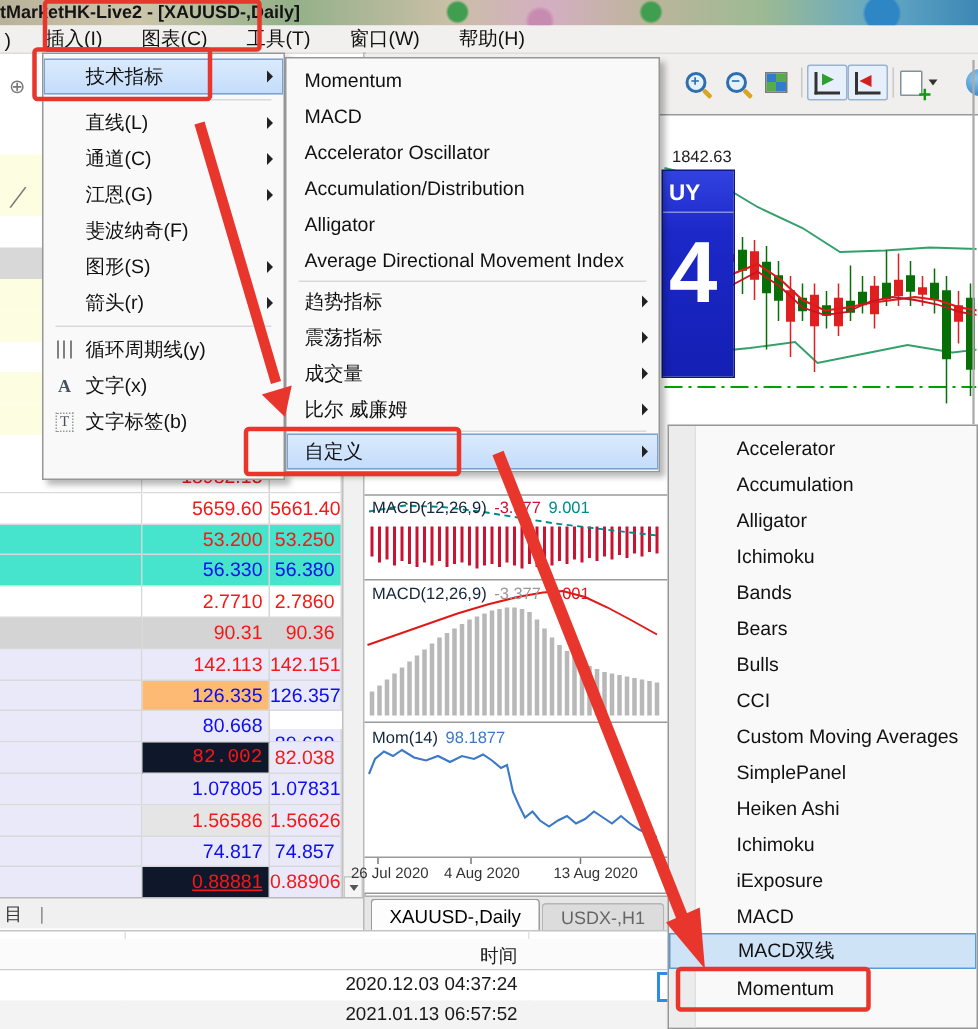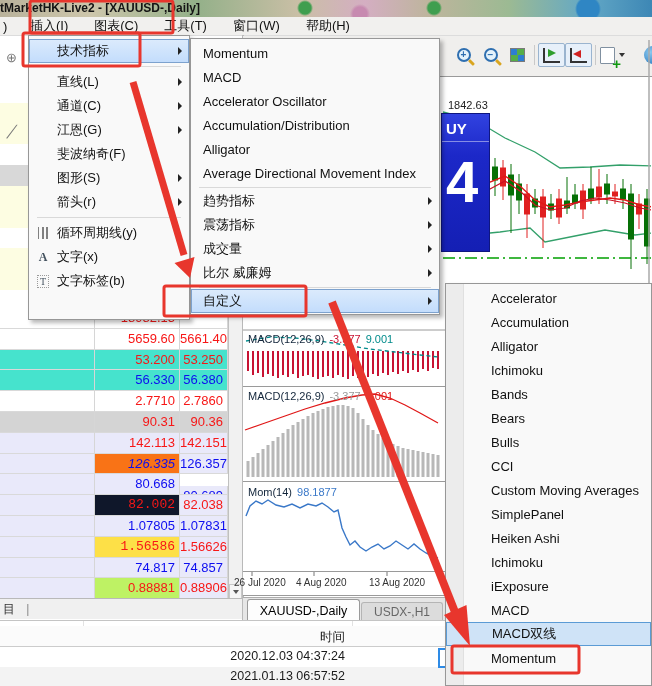--- a/index.html
+++ b/index.html
@@ -166,51 +166,51 @@
         <div class="mw-cell mw-bid" style="background: rgb(212, 212, 212); color: rgb(247, 23, 23);">90.31</div>
         <div class="mw-cell mw-ask" style="background: rgb(212, 212, 212); color: rgb(247, 23, 23);">90.36</div>
       </div>
       <div class="mw-row" style="top: 432.8px; height: 20.8px;">
         <div class="mw-cell mw-sym" style="background: rgb(233, 233, 250); color: rgb(247, 23, 23);"></div>
         <div class="mw-cell mw-bid" style="background: rgb(233, 233, 250); color: rgb(247, 23, 23);">142.113</div>
         <div class="mw-cell mw-ask" style="background: rgb(233, 233, 250); color: rgb(247, 23, 23);">142.151</div>
       </div>
       <div class="mw-row" style="top: 453.6px; height: 20.8px;">
         <div class="mw-cell mw-sym" style="background: rgb(233, 233, 250); color: rgb(13, 13, 240);"></div>
-        <div class="mw-cell mw-bid" style="background: #f97316; color: rgb(13, 13, 240); font-style: italic;">126.335</div>
+        <div class="mw-cell mw-bid" style="background: #fdba74; color: rgb(13, 13, 240);">126.335</div>
         <div class="mw-cell mw-ask" style="background: rgb(233, 233, 250); color: rgb(13, 13, 240);">126.357</div>
       </div>
       <div class="mw-row" style="top: 474.4px; height: 20.8px;">
         <div class="mw-cell mw-sym" style="background: rgb(233, 233, 250); color: rgb(13, 13, 240);"></div>
         <div class="mw-cell mw-bid" style="background: rgb(233, 233, 250); color: rgb(13, 13, 240);">80.668</div>
         <div class="mw-cell mw-ask" style="background: rgb(233, 233, 250); color: rgb(13, 13, 240); margin-top: 12px;">80.689</div>
       </div>
       <div class="mw-row" style="top: 495.2px; height: 20.8px;">
         <div class="mw-cell mw-sym" style="background: rgb(233, 233, 250); color: rgb(247, 23, 23);"></div>
         <div class="mw-cell mw-bid" style="background: #0f172a; color: rgb(247, 23, 23); font-family: Liberation Mono, monospace;">82.002</div>
         <div class="mw-cell mw-ask" style="background: rgb(233, 233, 250); color: rgb(247, 23, 23);">82.038</div>
       </div>
       <div class="mw-row" style="top: 516px; height: 20.8px;">
         <div class="mw-cell mw-sym" style="background: rgb(233, 233, 250); color: rgb(13, 13, 240);"></div>
         <div class="mw-cell mw-bid" style="background: rgb(233, 233, 250); color: rgb(13, 13, 240);">1.07805</div>
         <div class="mw-cell mw-ask" style="background: rgb(233, 233, 250); color: rgb(13, 13, 240);">1.07831</div>
       </div>
       <div class="mw-row" style="top: 536.8px; height: 20.8px;">
         <div class="mw-cell mw-sym" style="background: rgb(233, 233, 250); color: rgb(247, 23, 23);"></div>
-        <div class="mw-cell mw-bid" style="background: #fde047; color: rgb(247, 23, 23); font-family: Liberation Mono, monospace;">1.56586</div>
+        <div class="mw-cell mw-bid" style="background: #e5e5e5; color: rgb(247, 23, 23);">1.56586</div>
         <div class="mw-cell mw-ask" style="background: rgb(233, 233, 250); color: rgb(247, 23, 23);">1.56626</div>
       </div>
       <div class="mw-row" style="top: 557.6px; height: 20.8px;">
         <div class="mw-cell mw-sym" style="background: rgb(233, 233, 250); color: rgb(13, 13, 240);"></div>
         <div class="mw-cell mw-bid" style="background: rgb(233, 233, 250); color: rgb(13, 13, 240);">74.817</div>
         <div class="mw-cell mw-ask" style="background: rgb(233, 233, 250); color: rgb(13, 13, 240);">74.857</div>
       </div>
       <div class="mw-row" style="top: 578.4px; height: 20.8px;">
         <div class="mw-cell mw-sym" style="background: rgb(233, 233, 250); color: rgb(247, 23, 23);"></div>
-        <div class="mw-cell mw-bid" style="background: #bef264; color: rgb(247, 23, 23);">0.88881</div>
+        <div class="mw-cell mw-bid" style="background: #0f172a; color: rgb(247, 23, 23); text-decoration: underline;">0.88881</div>
         <div class="mw-cell mw-ask" style="background: rgb(233, 233, 250); color: rgb(247, 23, 23);">0.88906</div>
       </div>
     </div>
   <span class="lefticon" style="left:6px;top:50px;font-size:13px;">⊕</span>
   <span class="lefticon" style="left:8px;top:124px;font-size:13px;transform:rotate(10deg);">╱</span>
   <div class="mw-scroll">
     <div class="mw-scroll-btn">
         <span class="tri-down"></span>
       </div>
   </div>

